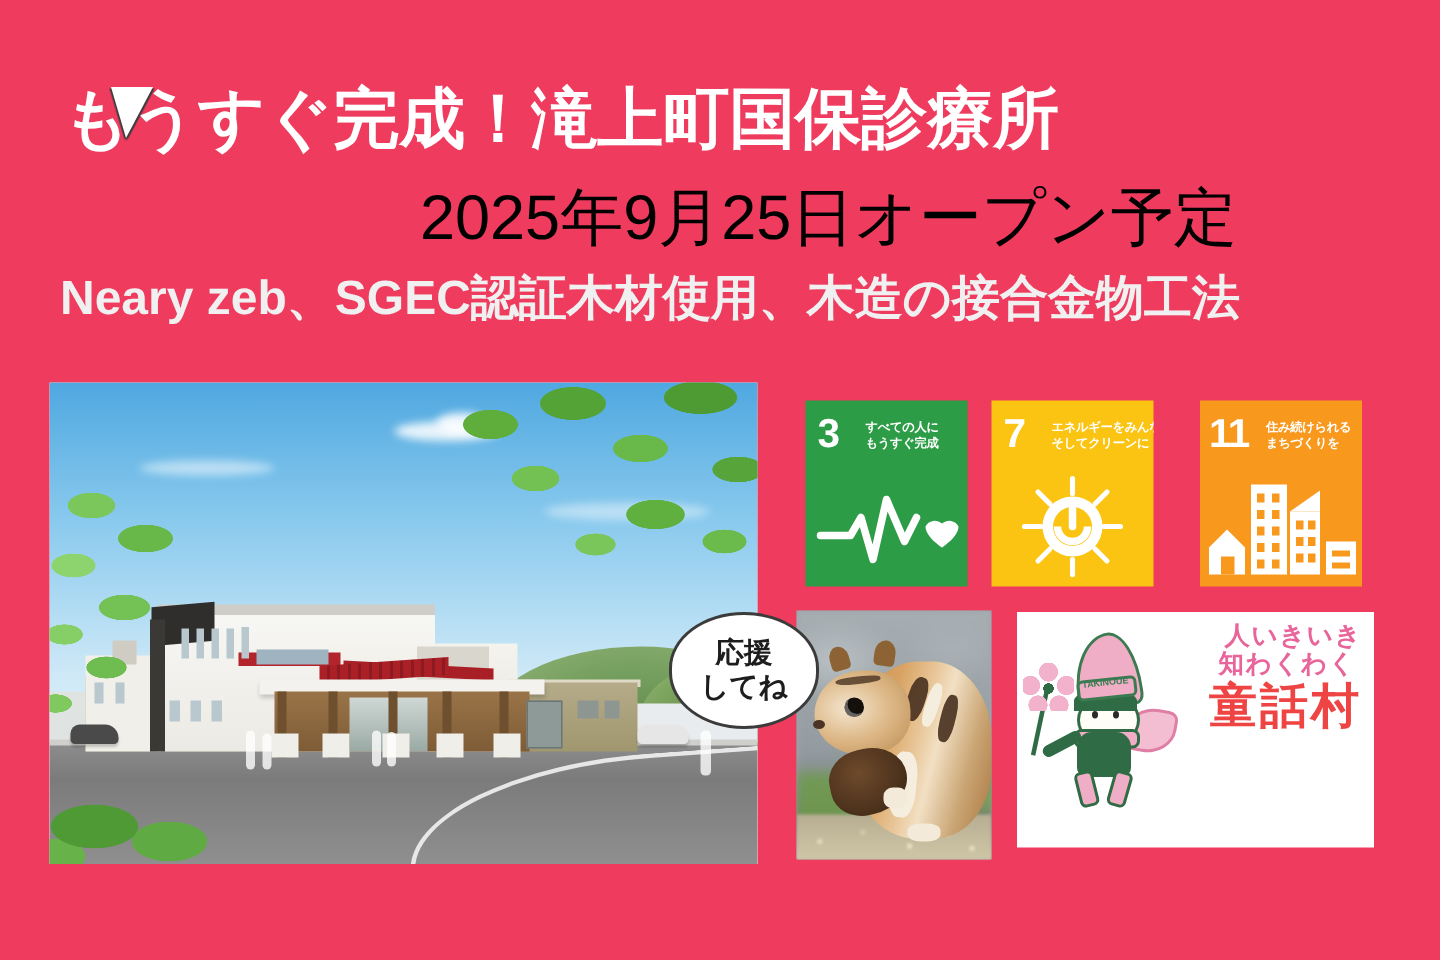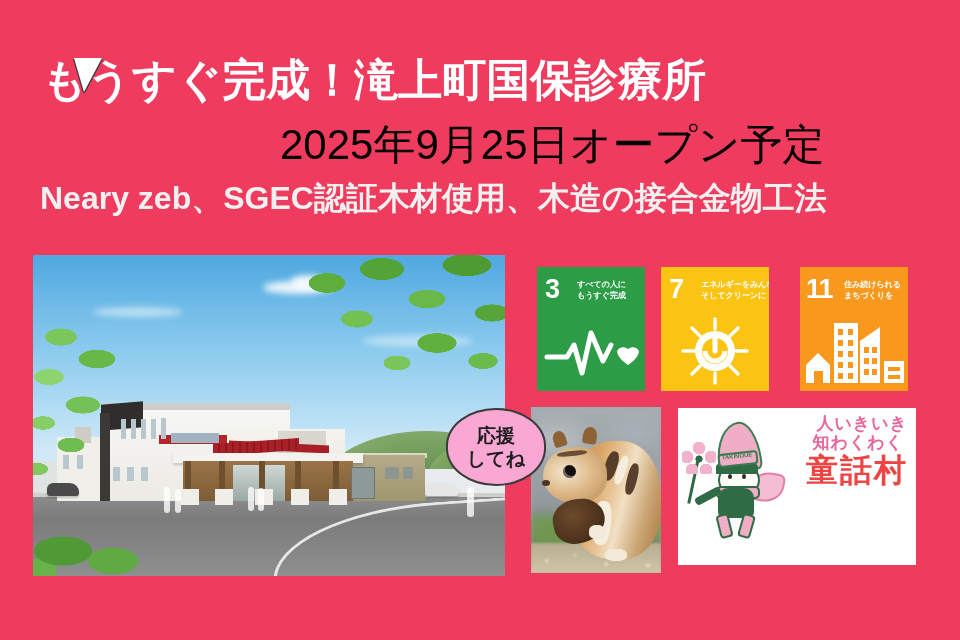--- a/index.html
+++ b/index.html
@@ -126,21 +126,21 @@
     position:absolute;left:-10px;top:272px;width:130px;height:60px;
     background:
       radial-gradient(ellipse 44px 22px at 40px 24px,#4f9a35 65%,transparent 67%),
       radial-gradient(ellipse 38px 20px at 90px 34px,#5faa42 65%,transparent 67%),
       radial-gradient(ellipse 30px 18px at 14px 44px,#67b34a 65%,transparent 67%);
   }
 
   
   .balloon{
     position:absolute;left:446px;top:408px;width:96px;height:74px;
-    background:#f9a8d4;border:2px solid #3b3b3b;border-radius:50%/48%;
+    background:#ffffff;border:2px solid #3b3b3b;border-radius:50%/48%;
     z-index:9;
   }
   .balloon-txt{
     position:absolute;left:0;top:0;width:96px;height:74px;
     display:flex;flex-direction:column;align-items:center;justify-content:center;
     font-size:19px;font-weight:bold;color:#1d1d1d;line-height:1.22;
   }
   .balloon-tail{
     position:absolute;left:74px;top:58px;width:0;height:0;z-index:8;
     border-left:10px solid transparent;border-right:18px solid transparent;

